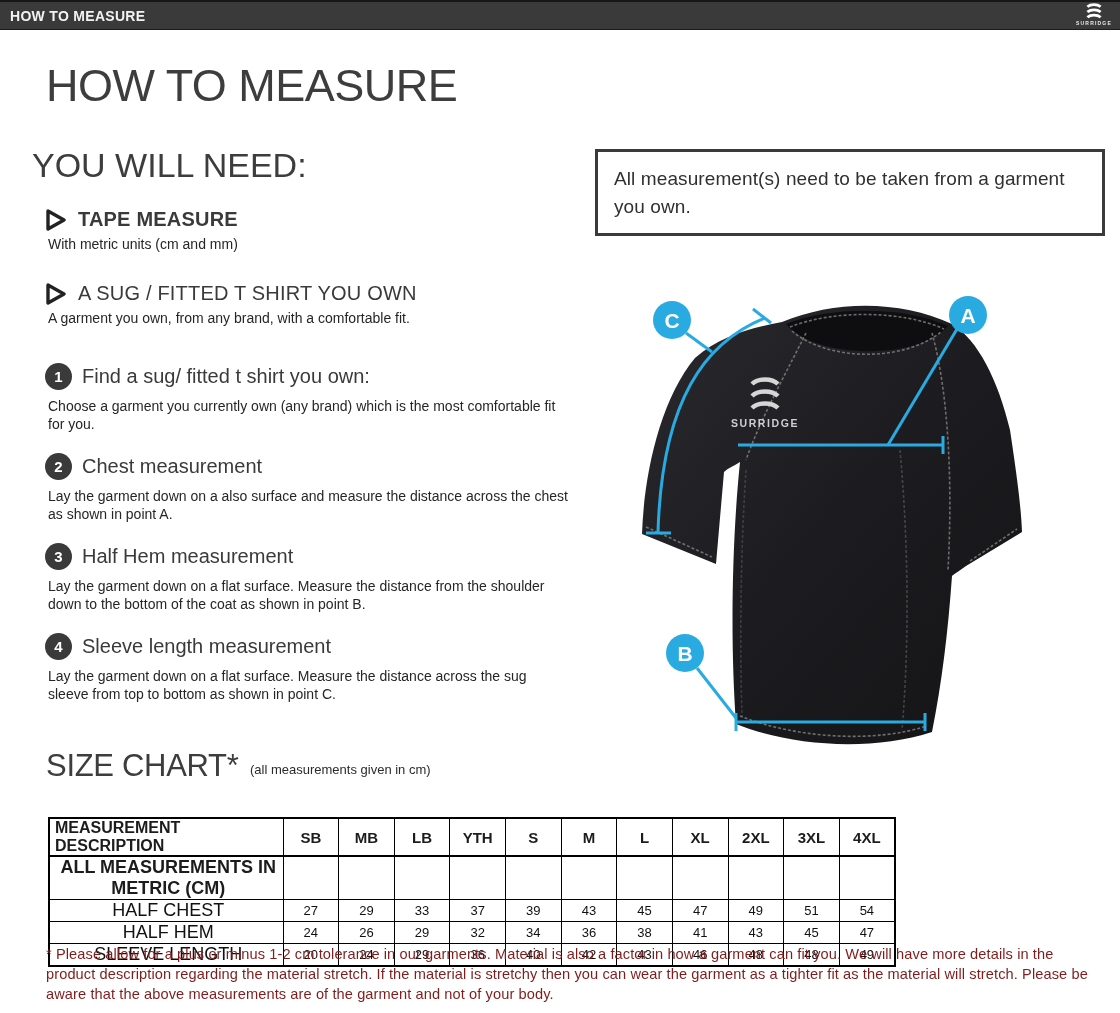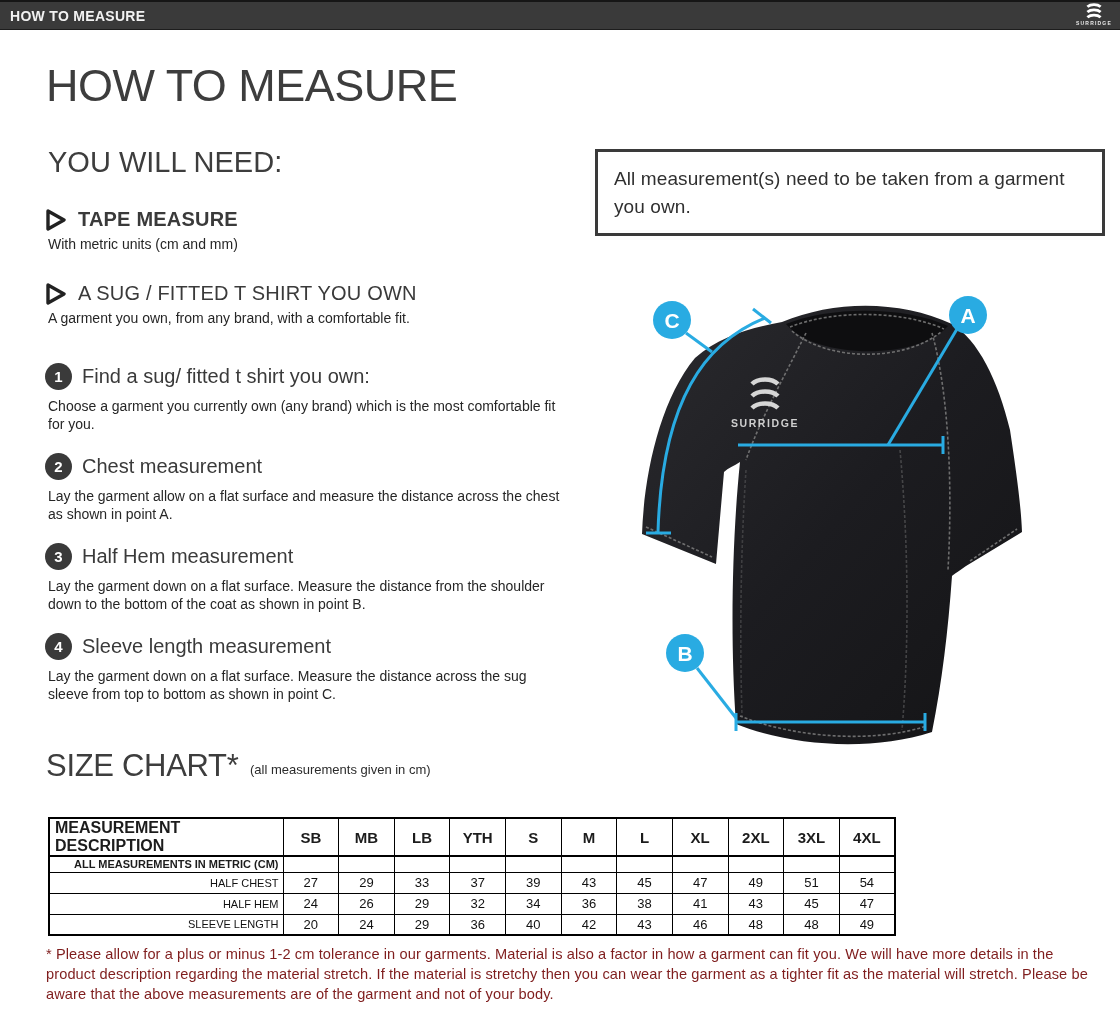--- a/index.html
+++ b/index.html
@@ -10,21 +10,21 @@
   .topbar { position:absolute; left:0; top:0; width:1120px; height:30px;
     background:#3a3a3a; border-top:2px solid #161616; border-bottom:1px solid #1d1d1d;
     display:flex; align-items:center; }
   .topbar-title { color:#f2f2f2; font-size:14px; font-weight:bold; letter-spacing:.3px; margin-left:10px; }
   .topbar-logo { position:absolute; right:8px; top:1px; display:flex; flex-direction:column; align-items:center; }
   .topbar-logo .brand-text { color:#e8e8e8; font-size:5px; font-weight:bold; letter-spacing:1.2px; margin-top:-1px; }
 
   
   .page-title { position:absolute; left:46px; top:60px; font-size:45px; font-weight:400;
     color:#3d3d3d; letter-spacing:-0.5px; }
-  .need-heading { position:absolute; left:48px; top:146px; font-size:29px; font-weight:400; color:#3d3d3d; }
+  .need-heading { position:absolute; left:32px; top:146px; font-size:34px; font-weight:400; color:#3d3d3d; }
 
   .need-item { position:absolute; left:45px; display:flex; align-items:center; gap:11px; }
   .need-title { font-size:20px; color:#3a3a3a; letter-spacing:.2px; }
   .need-sub { position:absolute; left:48px; font-size:14px; color:#262626; }
 
   .tri-icon { width:22px; height:22px; flex:0 0 auto; }
 
   .note-box { position:absolute; left:595px; top:149px; width:510px;
     border:3px solid #3a3a3a; padding:13px 16px; font-size:19px; font-weight:normal;
     color:#303030; line-height:1.45; letter-spacing:.1px; }
@@ -44,21 +44,21 @@
 
   table.size-table { position:absolute; left:48px; top:817px; width:848px;
     border-collapse:collapse; table-layout:fixed; }
   table.size-table th, table.size-table td { border:1px solid #000; padding:0 4px; }
   table.size-table { border:2px solid #000; }
   .size-table thead th { height:27px; font-size:15px; font-weight:bold; color:#1c1c1c;
     border-bottom:2px solid #000; }
   .size-table thead th.desc { text-align:left; padding-left:5px; font-size:16px; }
   .size-table .metric-row td { height:16px; font-size:11px; font-weight:bold; color:#1c1c1c; }
   .size-table tbody td { height:21px; font-size:13px; text-align:center; color:#111; }
-  .size-table tbody td.lbl { text-align:right; padding-left:8px; font-size:11px; }
+  .size-table tbody td.lbl { text-align:center; padding-left:8px; font-size:18px; }
 
   .footnote { position:absolute; left:46px; top:944px; width:1050px; font-size:14.6px;
     color:#7f1d1d; line-height:1.38; letter-spacing:.1px; }
 </style>
 </head>
 <body>
 
 <div class="topbar">
   <span class="topbar-title">HOW TO MEASURE</span>
   <div class="topbar-logo">
@@ -103,21 +103,21 @@
     <div class="step-title">Find a sug/ fitted t shirt you own:</div>
   </div>
   <div class="step-body">Choose a garment you currently own (any brand) which is the most comfortable fit for you.</div>
 </div>
 
 <div class="step" style="top:453px;">
   <div class="step-head">
     <div class="step-badge">2</div>
     <div class="step-title">Chest measurement</div>
   </div>
-  <div class="step-body">Lay the garment allow on a flat surface and measure the distance across the chest as shown in point A.</div>
+  <div class="step-body">Lay the garment down on a also surface and measure the distance across the chest as shown in point A.</div>
 </div>
 
 <div class="step" style="top:543px;">
   <div class="step-head">
     <div class="step-badge">3</div>
     <div class="step-title">Half Hem measurement</div>
   </div>
   <div class="step-body">Lay the garment down on a flat surface. Measure the distance from the shoulder down to the bottom of the coat as shown in point B.</div>
 </div>
 

